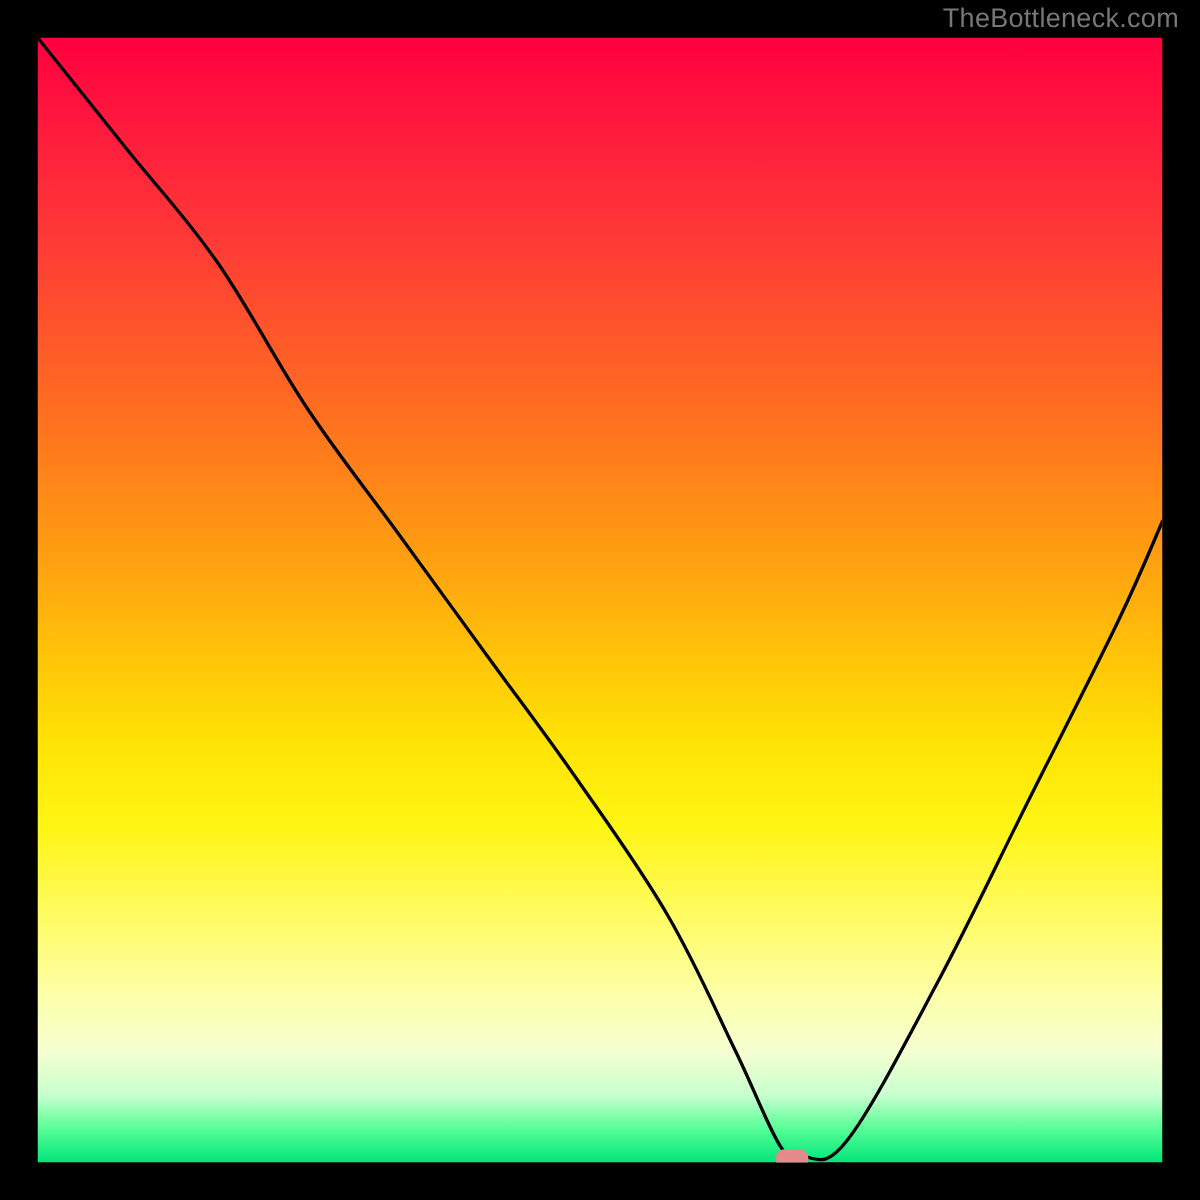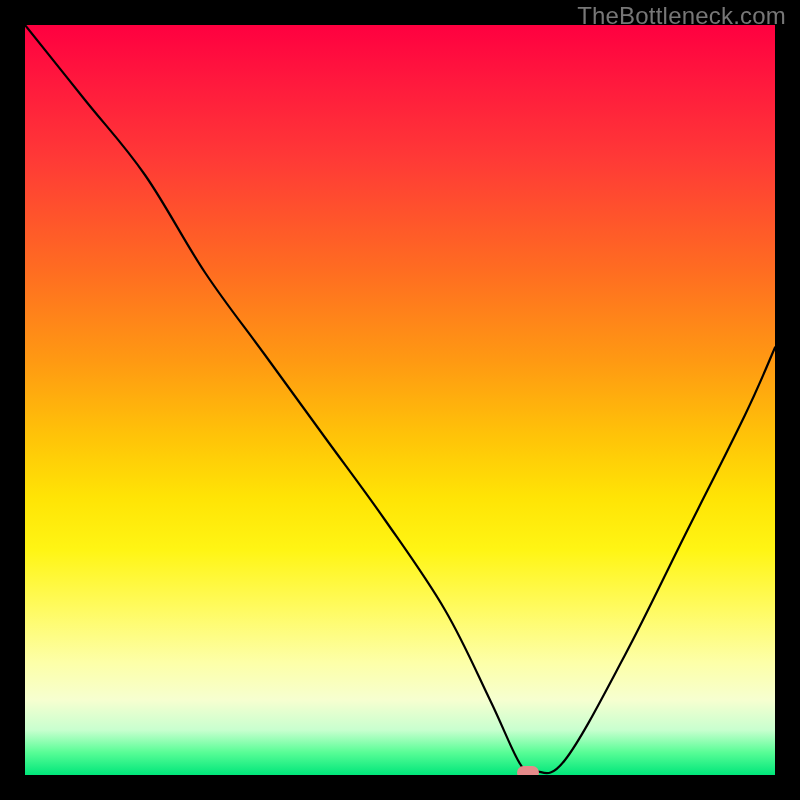--- a/index.html
+++ b/index.html
@@ -15,21 +15,21 @@
     position: relative;
     width: 800px;
     height: 800px;
     background: #000;
   }
   .watermark {
     position: absolute;
     top: 2px;
     right: 14px;
     color: #777;
-    font-size: 24px;
+    font-size: 18px;
     font-weight: 500;
     letter-spacing: 0.2px;
     z-index: 10;
   }
   .plot-area {
     position: absolute;
     left: 25px;
     top: 25px;
     width: 750px;
     height: 750px;

